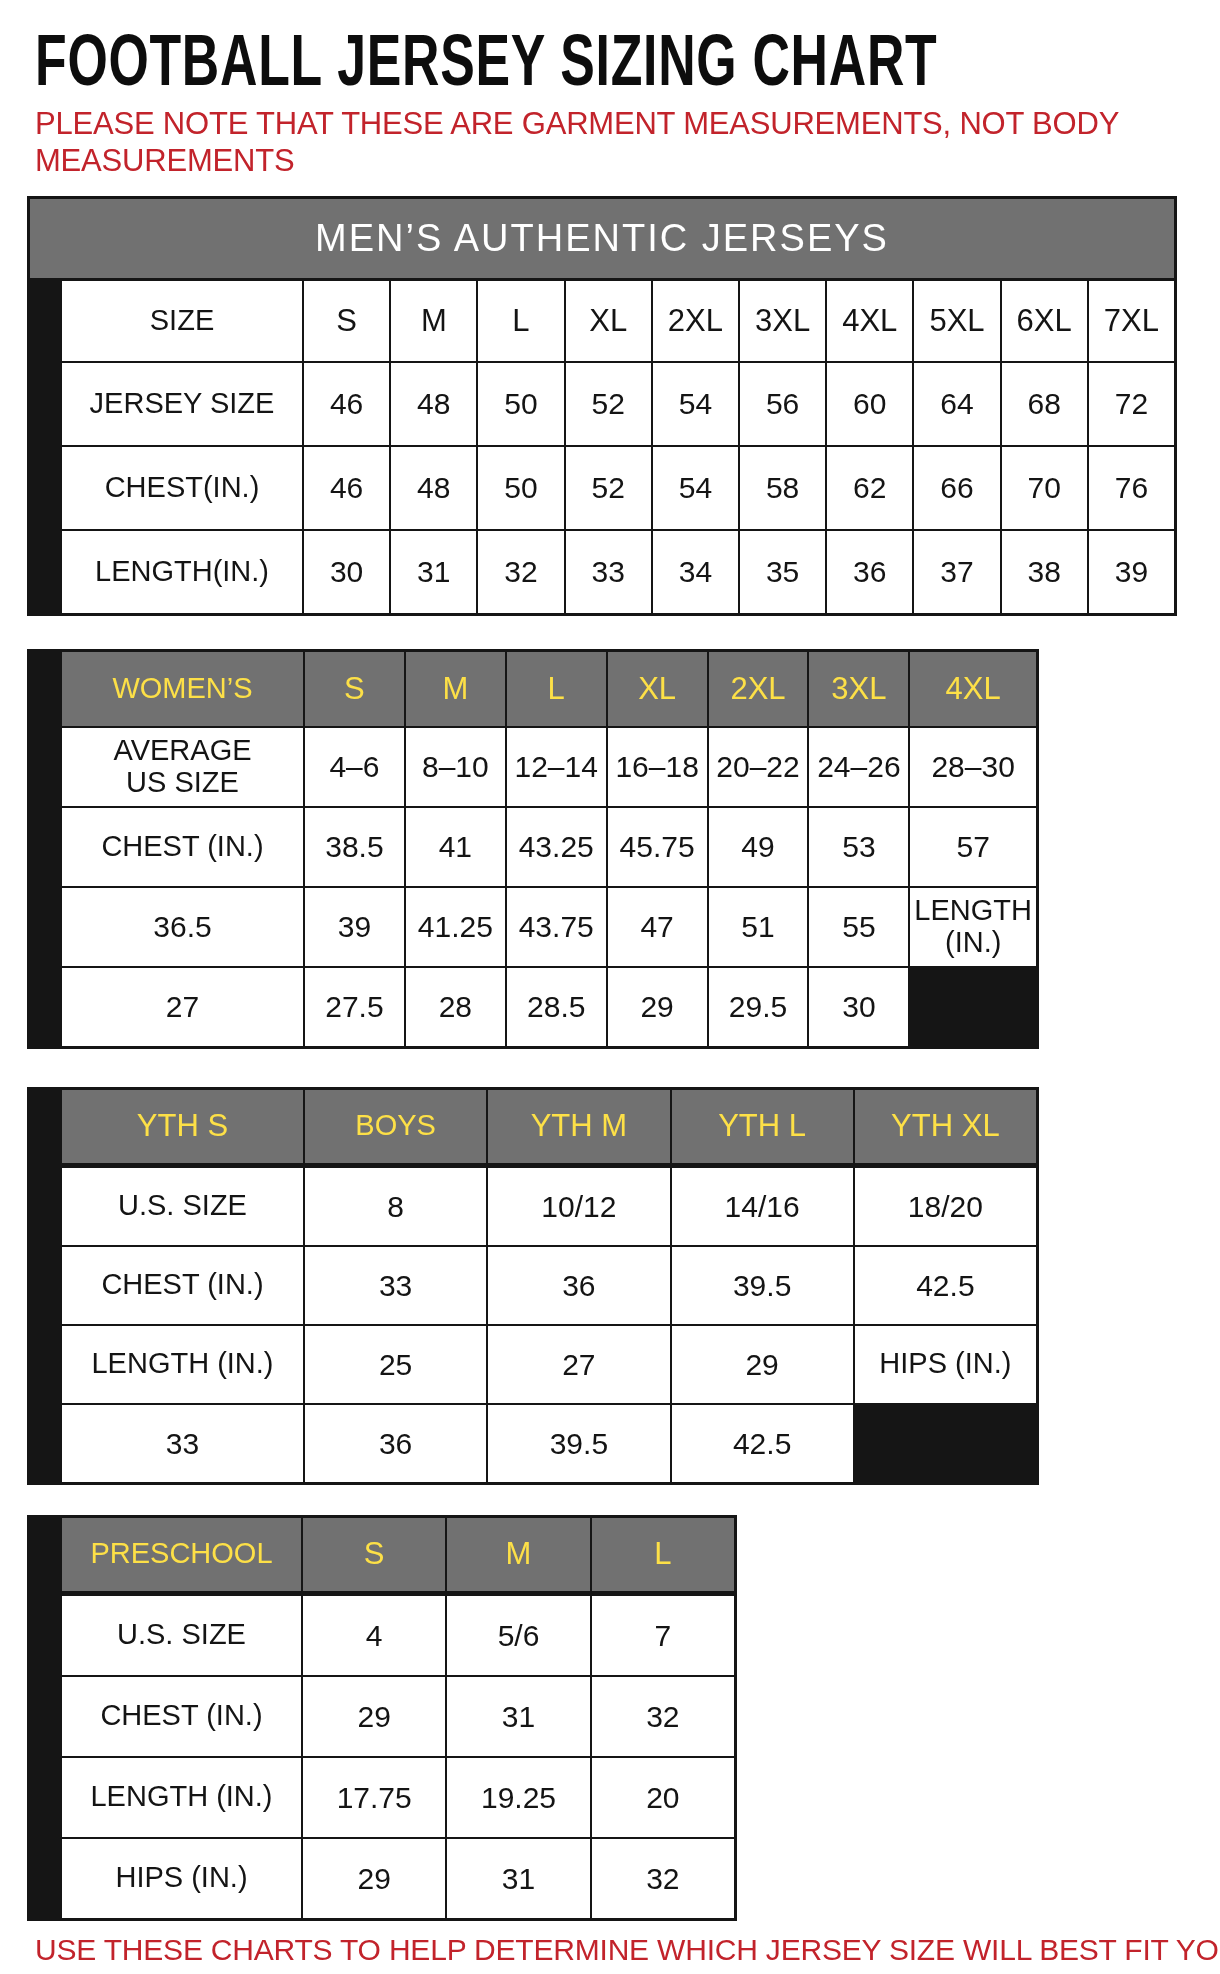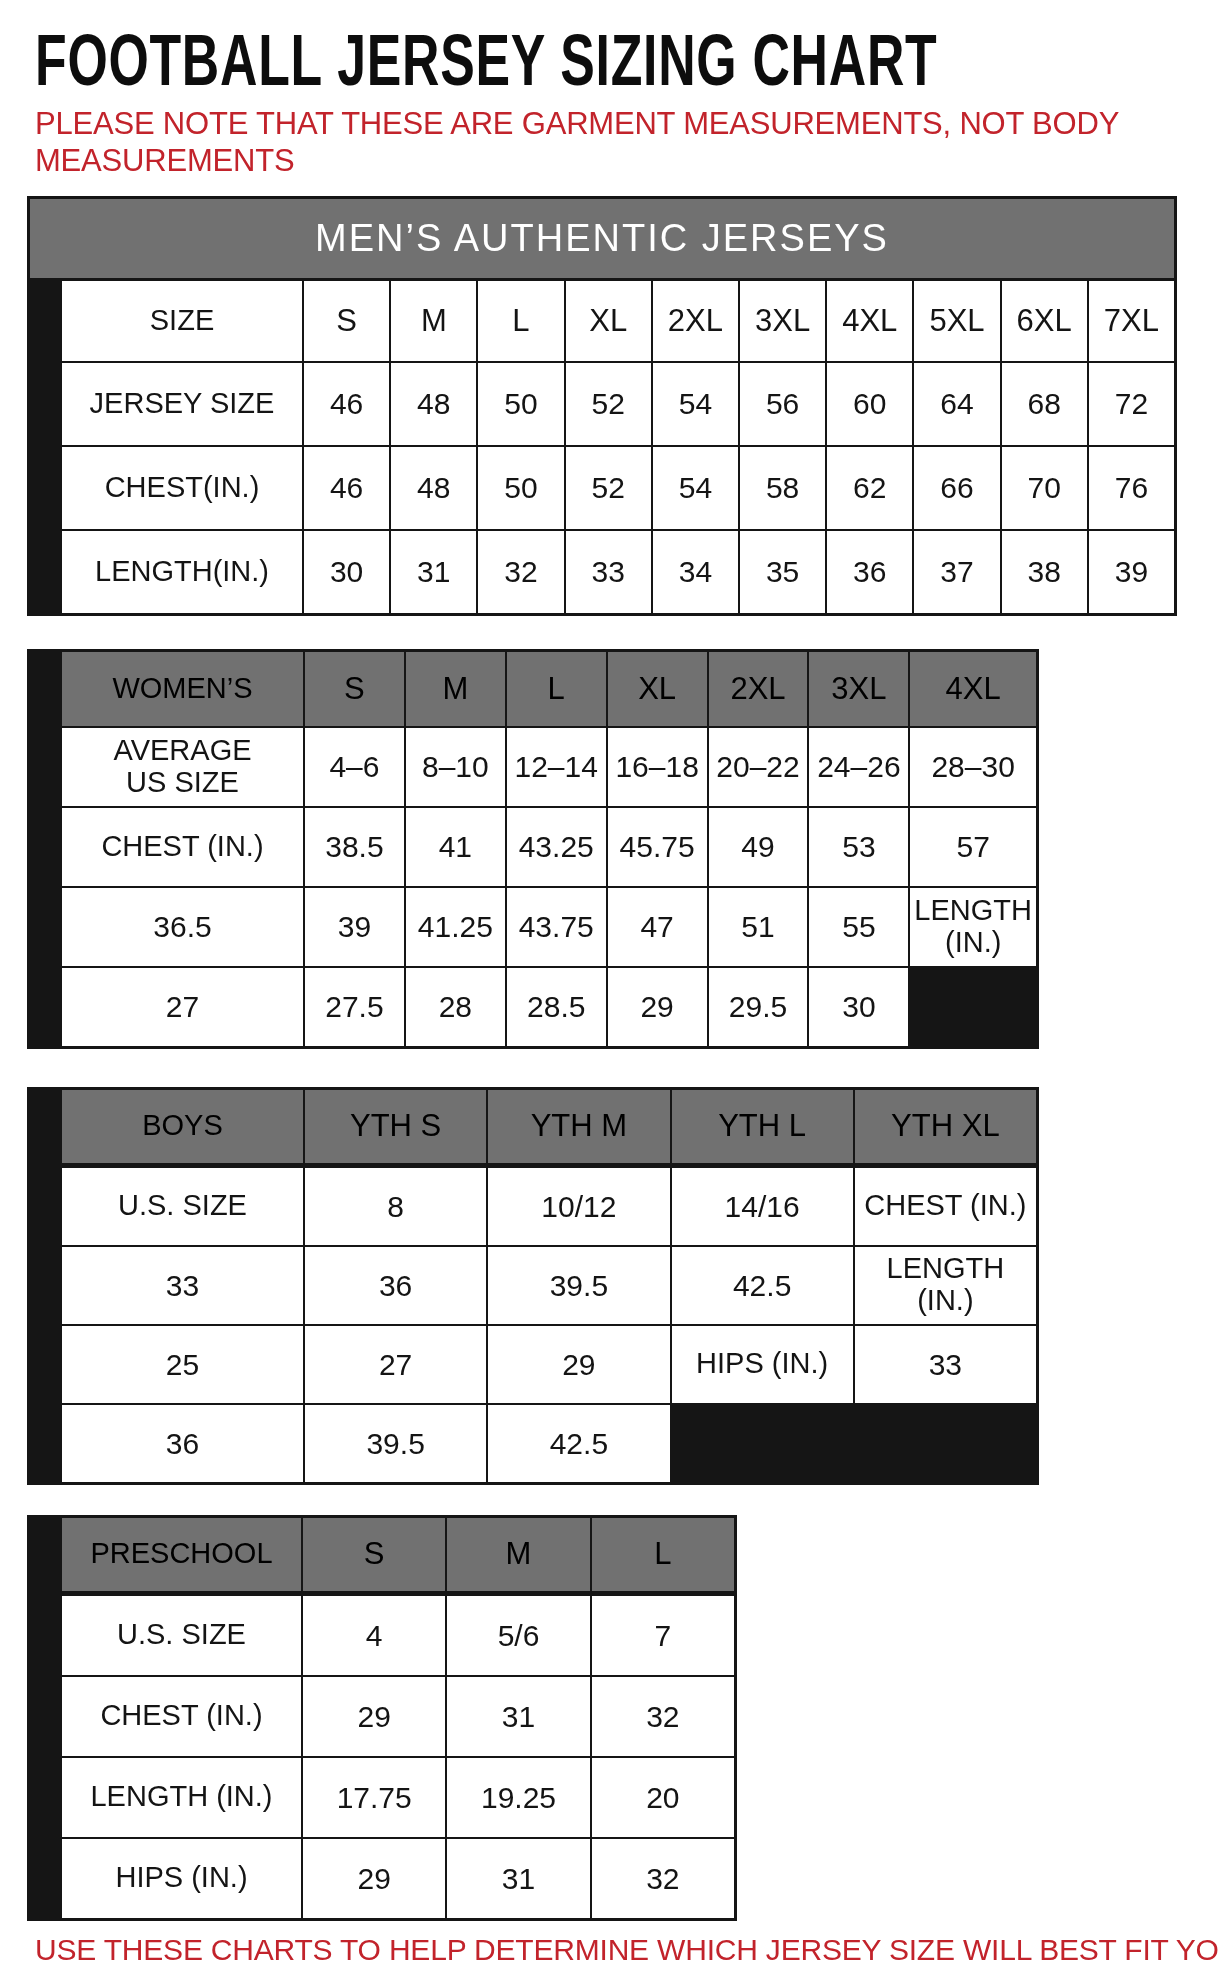--- a/index.html
+++ b/index.html
@@ -73,21 +73,21 @@
     align-items: center;
     justify-content: center;
     text-align: center;
     font-size: 30px;
     color: #141414;
     white-space: pre-line;
     line-height: 1.1;
     padding: 2px 4px;
   }
   .cell.head { font-size: 31px; }
-  .cell.gray { background: var(--gray, #717171); color: #000000; }
+  .cell.gray { background: var(--gray, #717171); color: #fde047; }
   .thick-head .cell.head { border-bottom: 3px solid var(--line, #151515); }
   .cell.label { font-size: 29px; }
 
   
   .footer {
     margin: 12px 0 0 35px;
     font-size: 30px;
     letter-spacing: -0.2px;
     color: var(--red, #c2232b);
     white-space: nowrap;
@@ -192,29 +192,30 @@
         <div class="cell value">28</div>
         <div class="cell value">28.5</div>
         <div class="cell value">29</div>
         <div class="cell value">29.5</div>
         <div class="cell value">30</div>
       </div>
   </section>
 
   <section class="tablewrap boys-wrap">
     <div class="grid grid-boys thick-head">
+        <div class="cell head gray">YTH S</div>
         <div class="cell head label gray">BOYS</div>
-        <div class="cell head gray">YTH S</div>
         <div class="cell head gray">YTH M</div>
         <div class="cell head gray">YTH L</div>
         <div class="cell head gray">YTH XL</div>
         <div class="cell label">U.S. SIZE</div>
         <div class="cell value">8</div>
         <div class="cell value">10/12</div>
         <div class="cell value">14/16</div>
+        <div class="cell value">18/20</div>
         <div class="cell label">CHEST (IN.)</div>
         <div class="cell value">33</div>
         <div class="cell value">36</div>
         <div class="cell value">39.5</div>
         <div class="cell value">42.5</div>
         <div class="cell label">LENGTH (IN.)</div>
         <div class="cell value">25</div>
         <div class="cell value">27</div>
         <div class="cell value">29</div>
         <div class="cell label">HIPS (IN.)</div>

